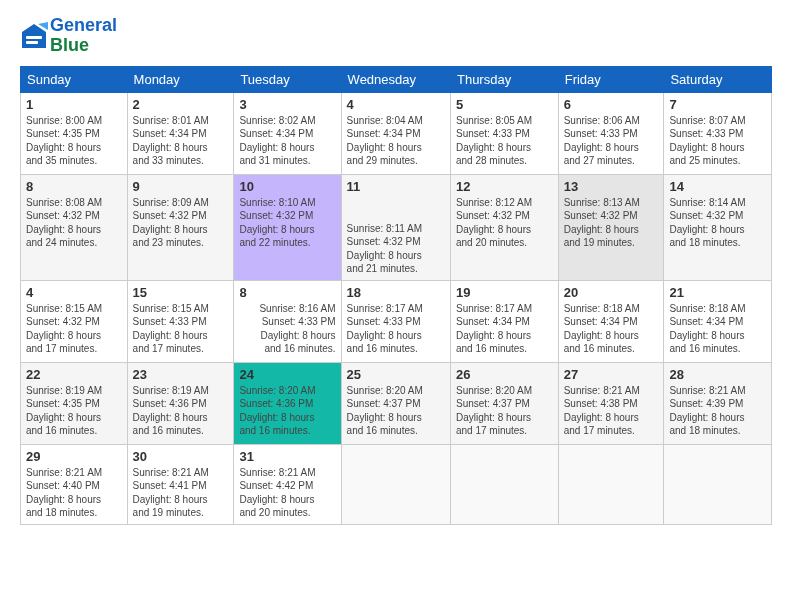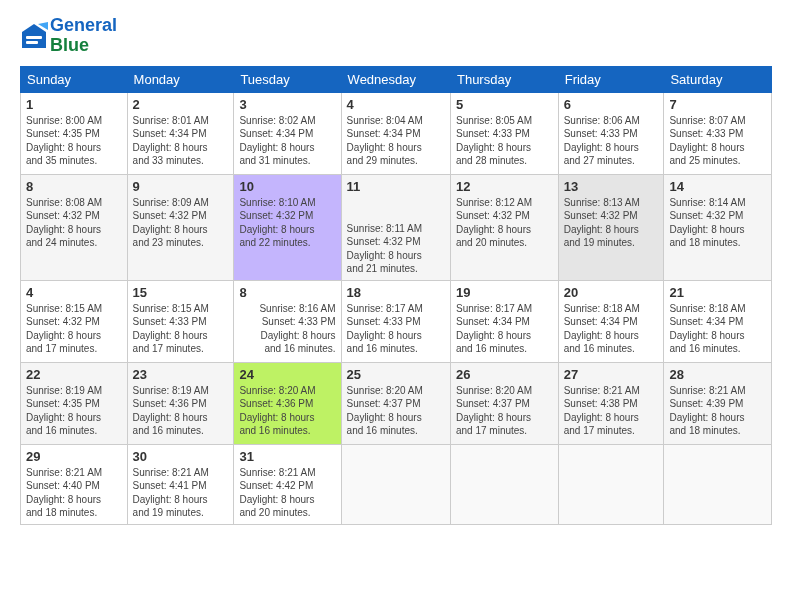--- a/index.html
+++ b/index.html
@@ -292,21 +292,21 @@
 Daylight: 8 hours
 and 16 minutes.</div>
           </td>
           <td style="background: rgb(245, 245, 245);">
             <span class="day-num">23</span>
             <div class="day-info" style="white-space: pre-line;">Sunrise: 8:19 AM
 Sunset: 4:36 PM
 Daylight: 8 hours
 and 16 minutes.</div>
           </td>
-          <td style="background: #bef264;">
+          <td style="background: #14b8a6;">
             <span class="day-num">24</span>
             <div class="day-info" style="white-space: pre-line;">Sunrise: 8:20 AM
 Sunset: 4:36 PM
 Daylight: 8 hours
 and 16 minutes.</div>
           </td>
           <td style="background: rgb(245, 245, 245);">
             <span class="day-num">25</span>
             <div class="day-info" style="white-space: pre-line;">Sunrise: 8:20 AM
 Sunset: 4:37 PM

